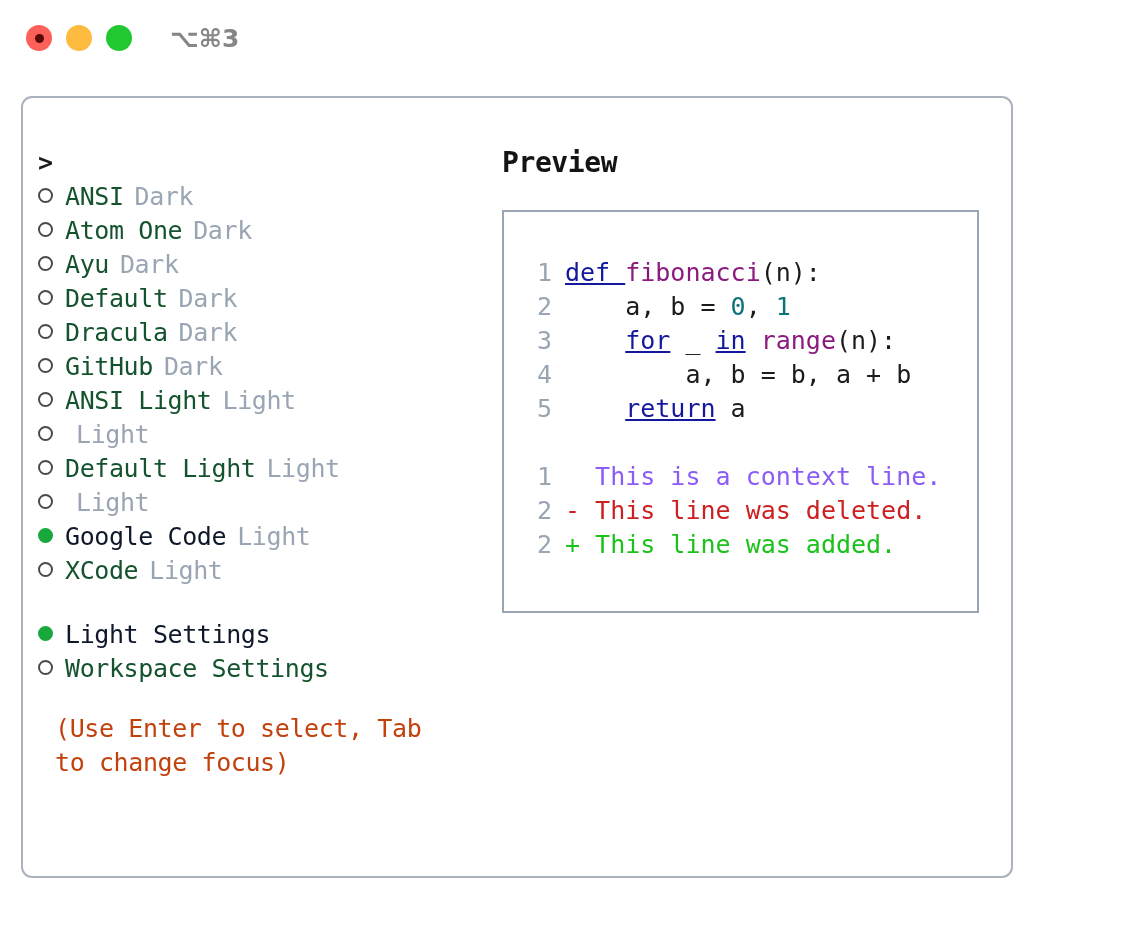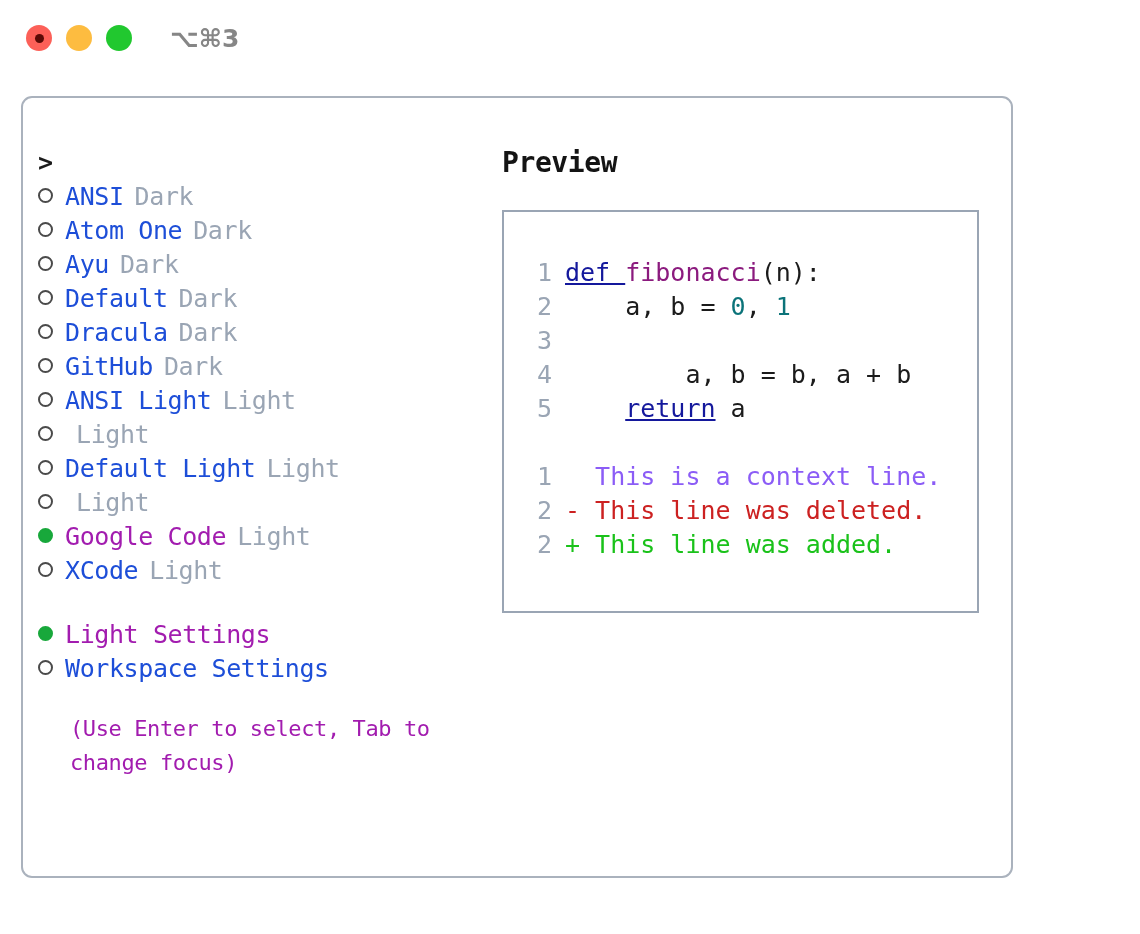--- a/index.html
+++ b/index.html
@@ -135,49 +135,49 @@
     background: #18a83b;
   }
 
   .section-head {
     font-weight: bold;
     color: #141414;
     letter-spacing: -0.4px;
   }
 
   .theme-name {
-    color: #1d4ed8;
+    color: #14532d;
     letter-spacing: -0.4px;
   }
   .theme-name.selected {
-    color: #a21caf;
+    color: #0f172a;
   }
 
   .variant {
     color: #9aa5b4;
     margin-left: 11px;
     letter-spacing: -0.4px;
   }
 
   .apply-head {
     font-weight: normal;
     color: #141414;
     letter-spacing: -0.4px;
   }
 
   .spacer-sm { height: 26px; }
   .spacer-md { height: 30px; }
 
   .hint {
-    font-size: 22px;
+    font-size: 25px;
     line-height: 34px;
-    color: #a21caf;
+    color: #c2410c;
     letter-spacing: -0.4px;
     width: 400px;
-    margin-left: 32px;
+    margin-left: 17px;
   }
 
   
   .right-col {
     position: absolute;
     left: 479px;
     top: 48px;
     width: 500px;
   }
 
@@ -346,20 +346,21 @@
             <span class="code-text"><span class="tok-kw">def </span><span class="tok-fn">fibonacci</span><span class="tok-plain">(n):</span></span>
           </div>
 
           <div class="code-line">
             <span class="lineno">2</span>
             <span class="code-text"><span class="tok-plain">    a, b = </span><span class="tok-num">0</span><span class="tok-plain">, </span><span class="tok-num">1</span></span>
           </div>
 
           <div class="code-line">
             <span class="lineno">3</span>
+            <span class="code-text"><span class="tok-plain">    </span><span class="tok-kw">for</span><span class="tok-plain"> _ </span><span class="tok-kw">in</span><span class="tok-plain"> </span><span class="tok-fn">range</span><span class="tok-plain">(n):</span></span>
           </div>
 
           <div class="code-line">
             <span class="lineno">4</span>
             <span class="code-text"><span class="tok-plain">        a, b = b, a + b</span></span>
           </div>
 
           <div class="code-line">
             <span class="lineno">5</span>
             <span class="code-text"><span class="tok-plain">    </span><span class="tok-kw">return</span><span class="tok-plain"> a</span></span>

